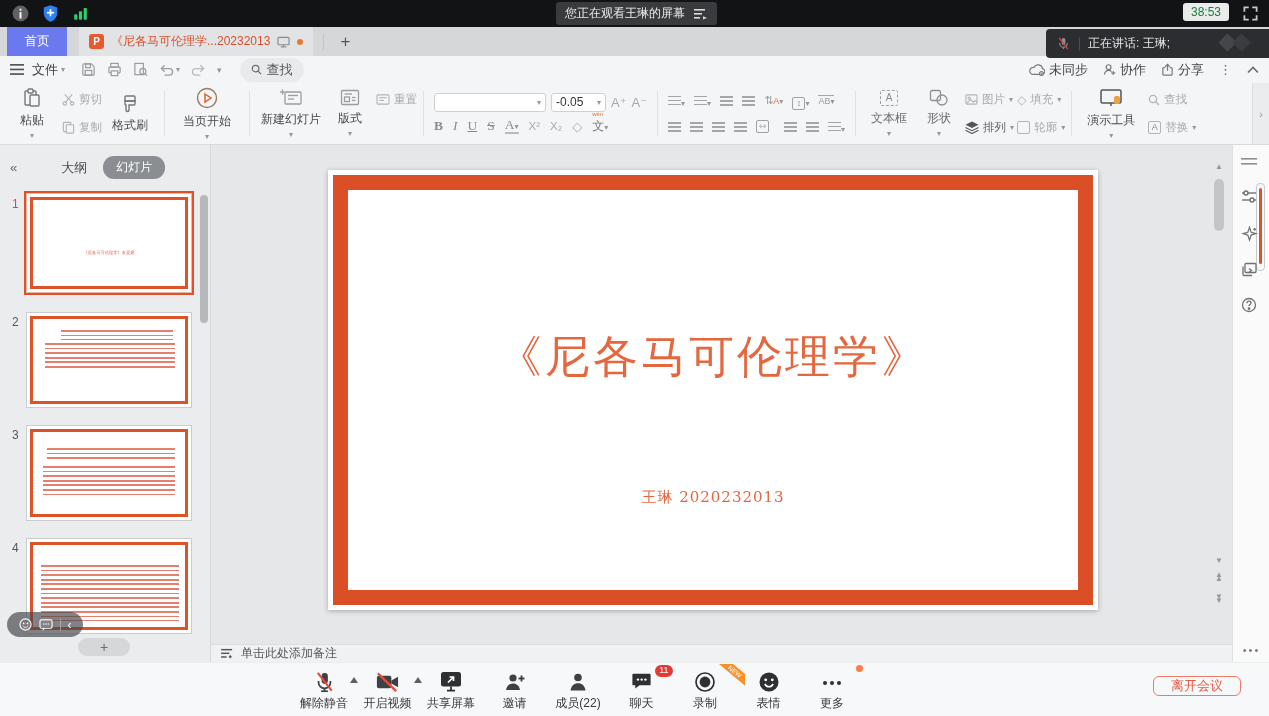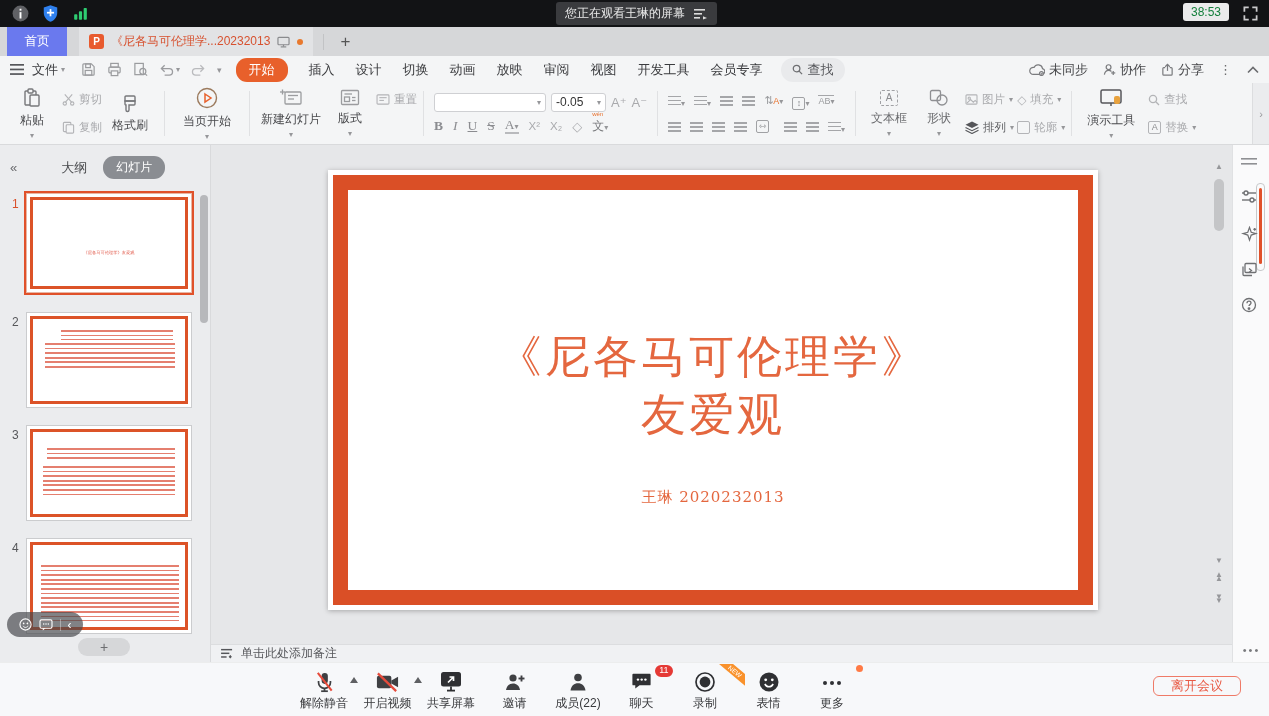--- a/index.html
+++ b/index.html
@@ -178,20 +178,38 @@
       </span>
     </div>
     <div class="timer">38:53</div>
     <div class="expand">
       <svg width="21" height="21" viewBox="0 0 24 24" fill="none" stroke="#c9c9cb" stroke-width="2">
           <path d="M10 5H5v5M14 5h5v5M19 14v5h-5M10 19H5v-5"></path>
         </svg>
     </div>
   </div>
 
+  <div class="toast">
+    <span>
+      <svg width="15" height="15" viewBox="0 0 24 24">
+          <rect x="9" y="3" width="6" height="11" rx="3" fill="#8e8f93"></rect>
+          <path d="M6 11v1a6 6 0 0 0 12 0v-1" stroke="#8e8f93" stroke-width="1.8" fill="none"></path>
+          <line x1="12" y1="18" x2="12" y2="21" stroke="#8e8f93" stroke-width="1.8"></line>
+          <line x1="5" y1="3" x2="19" y2="21" stroke="#d9453a" stroke-width="2"></line>
+        </svg>
+    </span>
+    <span class="sep"></span>
+    <span class="txt">正在讲话: 王琳;</span>
+    <span class="logo">
+      <svg width="46" height="20" viewBox="0 0 46 20">
+          <rect x="8" y="2" width="13" height="13" transform="rotate(45 14.5 8.5)" fill="#45464a"></rect>
+          <rect x="22" y="2" width="13" height="13" transform="rotate(45 28.5 8.5)" fill="#3b3c40"></rect>
+        </svg>
+    </span>
+  </div>
 
   <div class="tabbar">
     <div class="home-tab">首页</div>
     <div class="doc-tab">
       <span class="plogo">P</span>
       <span class="doc-title">《尼各马可伦理学...20232013</span>
       <span>
         <svg width="13" height="12" viewBox="0 0 14 13" fill="none" stroke="#8a8b8e" stroke-width="1.3">
             <rect x="1" y="1.5" width="12" height="8" rx="1"></rect>
             <line x1="7" y1="9.5" x2="7" y2="11.5"></line>
@@ -246,32 +264,20 @@
           <span class="caret">▾</span>
         </span>
       <span>
           <svg width="15" height="13" viewBox="0 0 16 14" fill="none" stroke="#b9babd" stroke-width="1.4">
             <path d="M13 6H5a3.5 3.5 0 0 0 0 7h5"></path>
             <path d="M10 2.5L13.5 6 10 9.5"></path>
           </svg>
         </span>
       <span class="caret" style="font-size:9px;">▾</span>
     </span>
-    <span class="mtabs">
-      <span class="mtab active">开始</span>
-      <span class="mtab">插入</span>
-      <span class="mtab">设计</span>
-      <span class="mtab">切换</span>
-      <span class="mtab">动画</span>
-      <span class="mtab">放映</span>
-      <span class="mtab">审阅</span>
-      <span class="mtab">视图</span>
-      <span class="mtab">开发工具</span>
-      <span class="mtab">会员专享</span>
-    </span>
     <span class="find-pill">
       <svg width="11" height="11" viewBox="0 0 12 12" fill="none" stroke="#6e6f72" stroke-width="1.4">
           <circle cx="5" cy="5" r="3.6"></circle>
           <line x1="7.8" y1="7.8" x2="11" y2="11"></line>
         </svg>
       <span>查找</span>
     </span>
     <span class="mright">
       <span class="mr-item">
         <svg width="16" height="12" viewBox="0 0 18 13" fill="none" stroke="#7a7b7e" stroke-width="1.3">
@@ -567,21 +573,20 @@
       </div>
 
       <div class="sb-scroll"></div>
     </div>
 
     <div class="canvas">
       <div class="slide">
         <div class="frame"></div>
         <div class="s-title">
           <div>《尼各马可伦理学》</div>
-          <div>友爱观</div>
         </div>
         <div class="s-sub">王琳 2020232013</div>
       </div>
       <div class="cv-scroll">
         <span class="arr" style="top:18px;">▲</span>
         <div class="cv-thumb"></div>
         <span class="arr" style="top:412px;">▼</span>
         <span class="arr" style="top:428px;line-height:.55;">▲<br>▲</span>
         <span class="arr" style="top:450px;line-height:.55;">▼<br>▼</span>
       </div>

